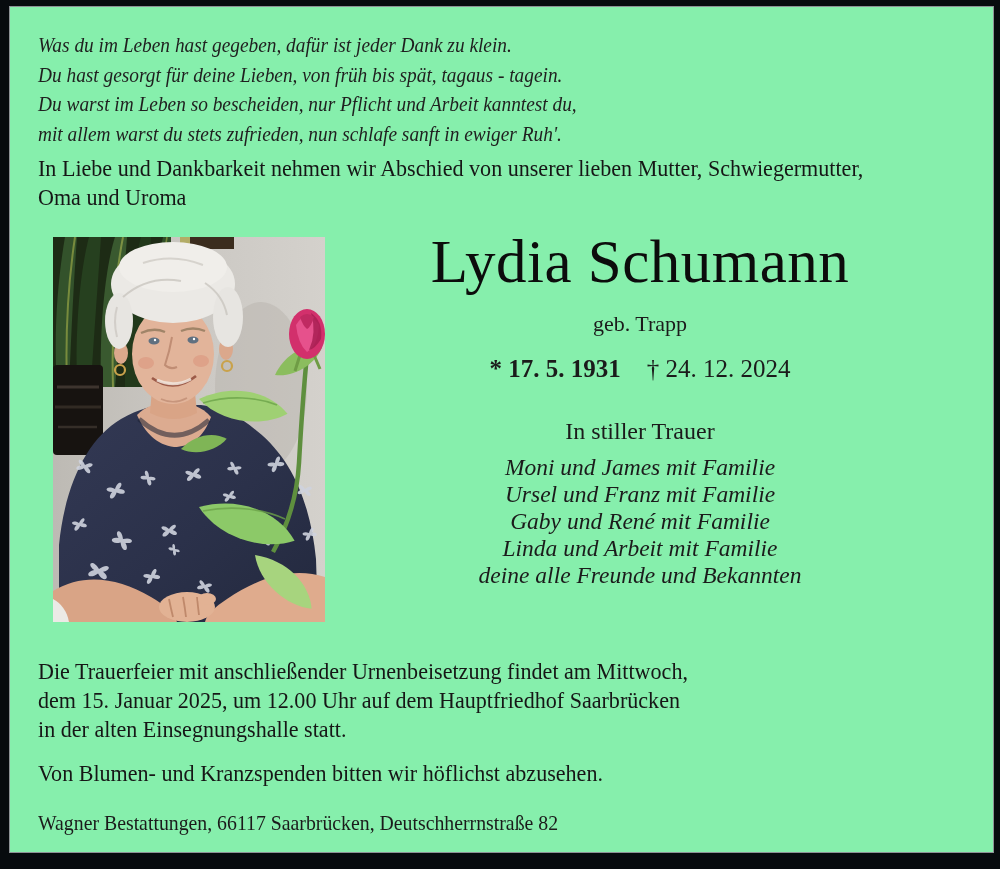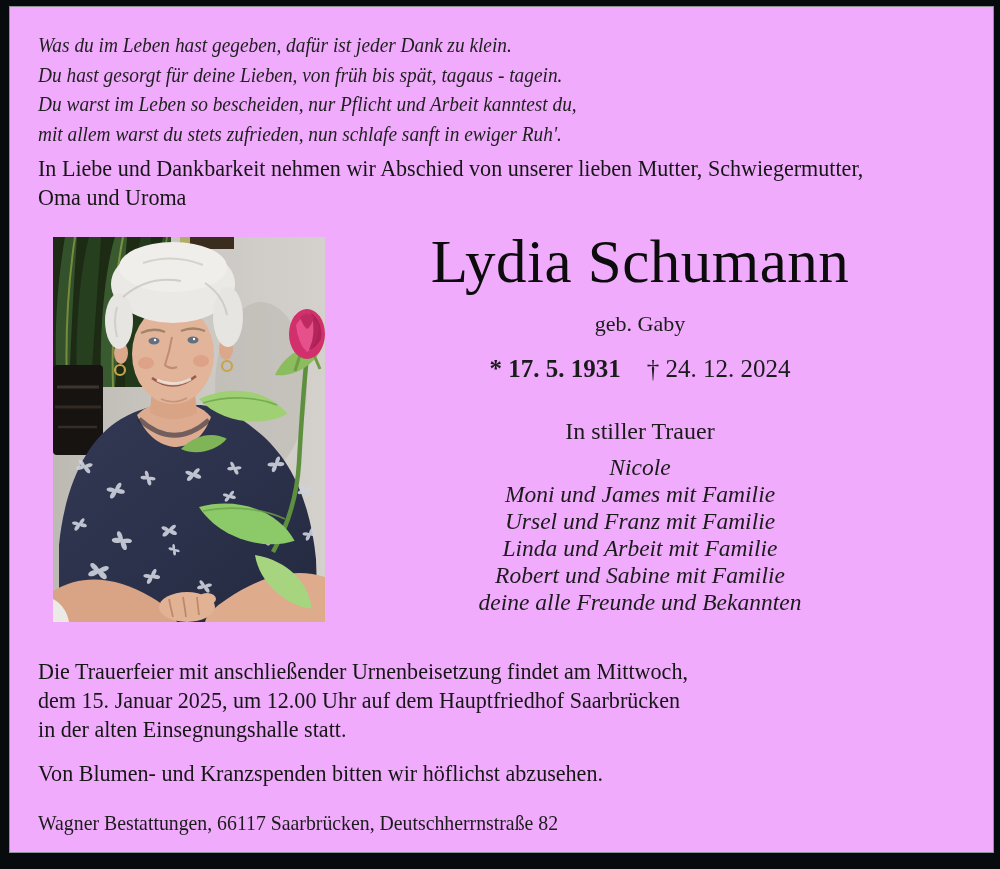--- a/index.html
+++ b/index.html
@@ -6,21 +6,21 @@
   body{
     width:1000px;height:869px;
     background:#070b0e;
     overflow:hidden;
     position:relative;
     font-family:"Liberation Serif","DejaVu Serif",serif;
     color:#1b1b1b;
   }
   .card{
     position:absolute;left:10px;top:7px;width:983px;height:845px;
-    background:#f0abfc;
+    background:#86efac;
     box-shadow:0 0 0 1px #8d9296;
   }
   .abs{position:absolute;}
   .cond{transform:scaleX(0.92);transform-origin:0 0;}
   .poem{
     left:28px;top:24px;
     font-style:italic;font-size:21.5px;line-height:29.5px;
     transform:scaleX(0.9);transform-origin:0 0;
     white-space:nowrap;color:#1f1f1f;
   }
@@ -194,31 +194,30 @@
         <ellipse cx="254" cy="97" rx="18" ry="25" fill="#d2306c"></ellipse>
         <path d="M243 88 Q254 70 266 88 Q265 108 254 115 Q245 107 243 88 Z" fill="#e85590" opacity="0.9"></path>
         <path d="M258 76 Q270 84 268 102 Q262 112 256 113 Q264 96 258 76 Z" fill="#a81f52" opacity="0.85"></path>
         <path d="M247 80 Q254 74 261 80 Q258 90 254 92 Q250 89 247 80 Z" fill="#c02a62"></path>
       </g>
     </svg>
   </div>
 
   <div class="abs right-col">
     <div class="deceased-name">Lydia Schumann</div>
-    <div class="maiden">geb. Gaby</div>
+    <div class="maiden">geb. Trapp</div>
     <div class="dates">
       <span class="birth">* 17. 5. 1931</span><span>† 24. 12. 2024</span>
     </div>
     <div class="mourn-head">In stiller Trauer</div>
     <div class="mourners">
-      <div>Nicole</div>
       <div>Moni und James mit Familie</div>
       <div>Ursel und Franz mit Familie</div>
+      <div>Gaby und René mit Familie</div>
       <div>Linda und Arbeit mit Familie</div>
-      <div>Robert und Sabine mit Familie</div>
       <div>deine alle Freunde und Bekannten</div>
     </div>
   </div>
 
   <div class="abs funeral cond">
     <div>Die Trauerfeier mit anschließender Urnenbeisetzung findet am Mittwoch,</div>
     <div>dem 15. Januar 2025, um 12.00 Uhr auf dem Hauptfriedhof Saarbrücken</div>
     <div>in der alten Einsegnungshalle statt.</div>
   </div>
 

